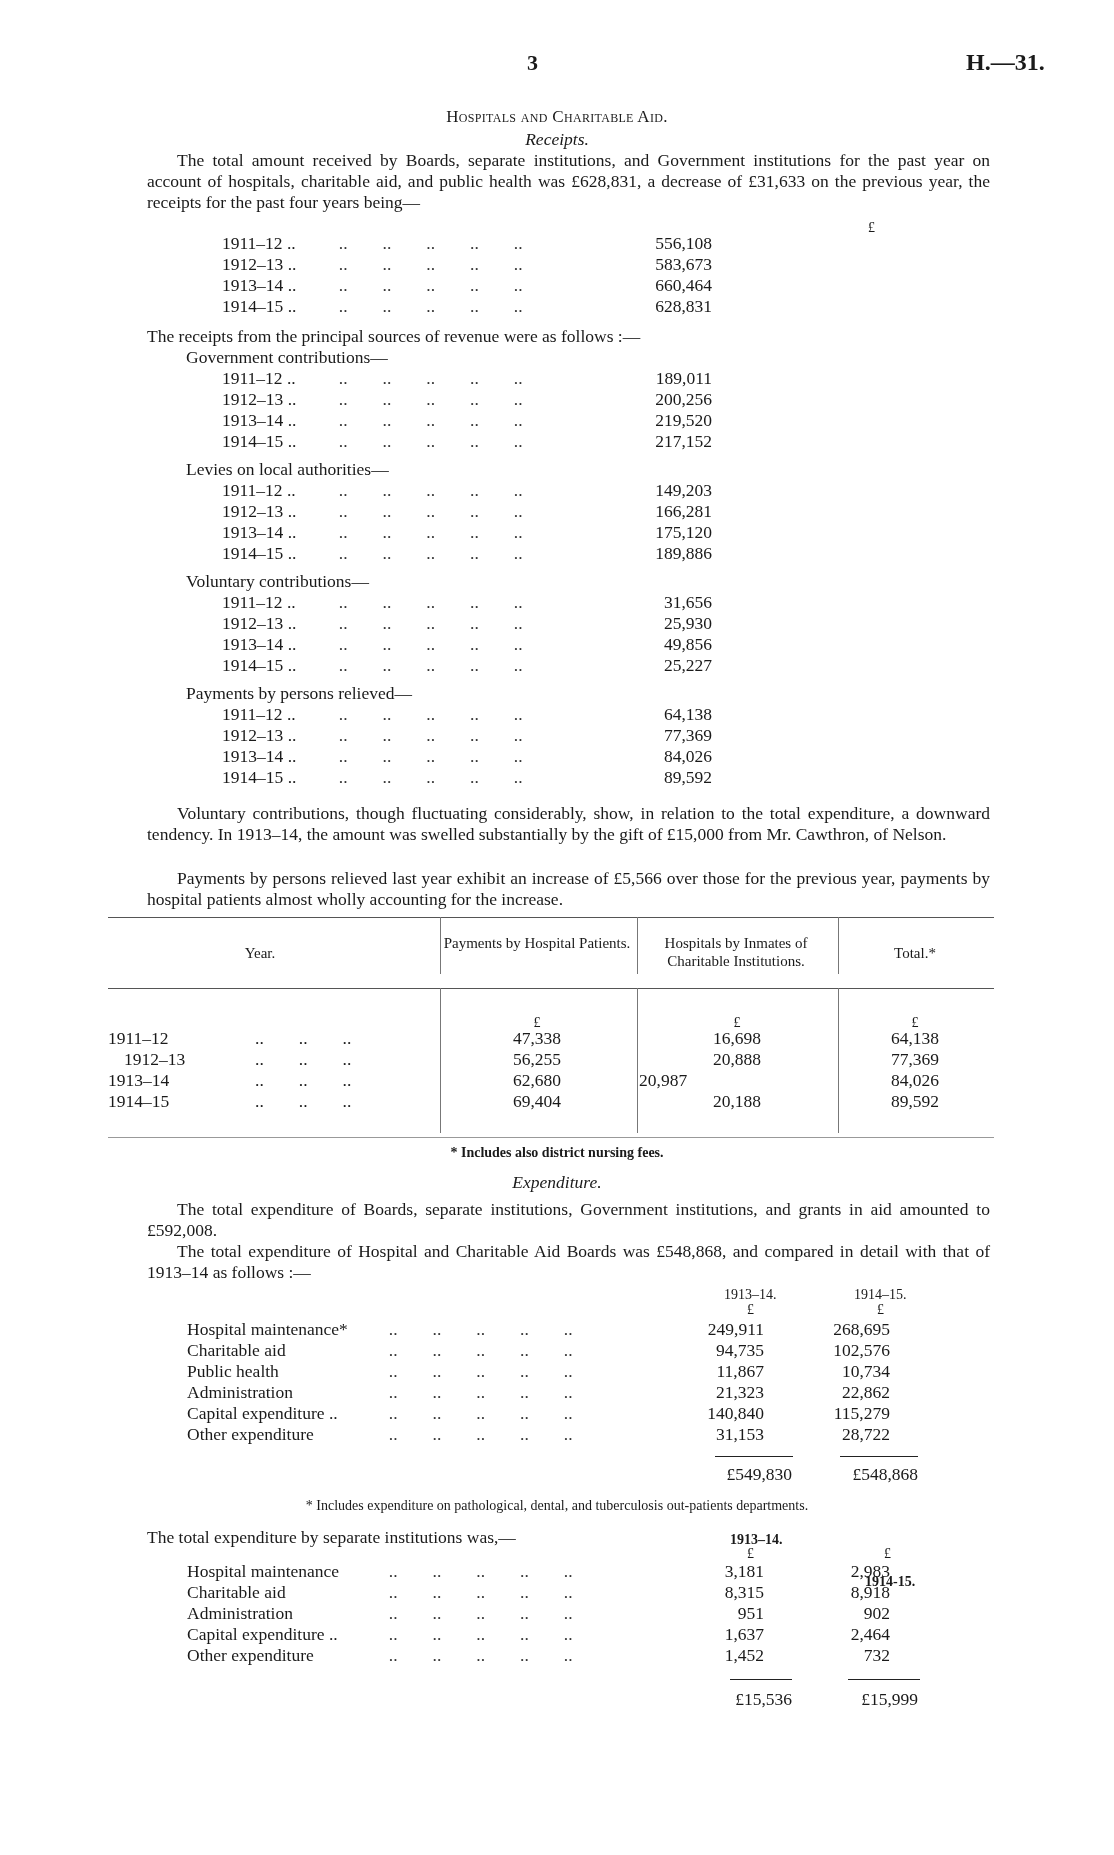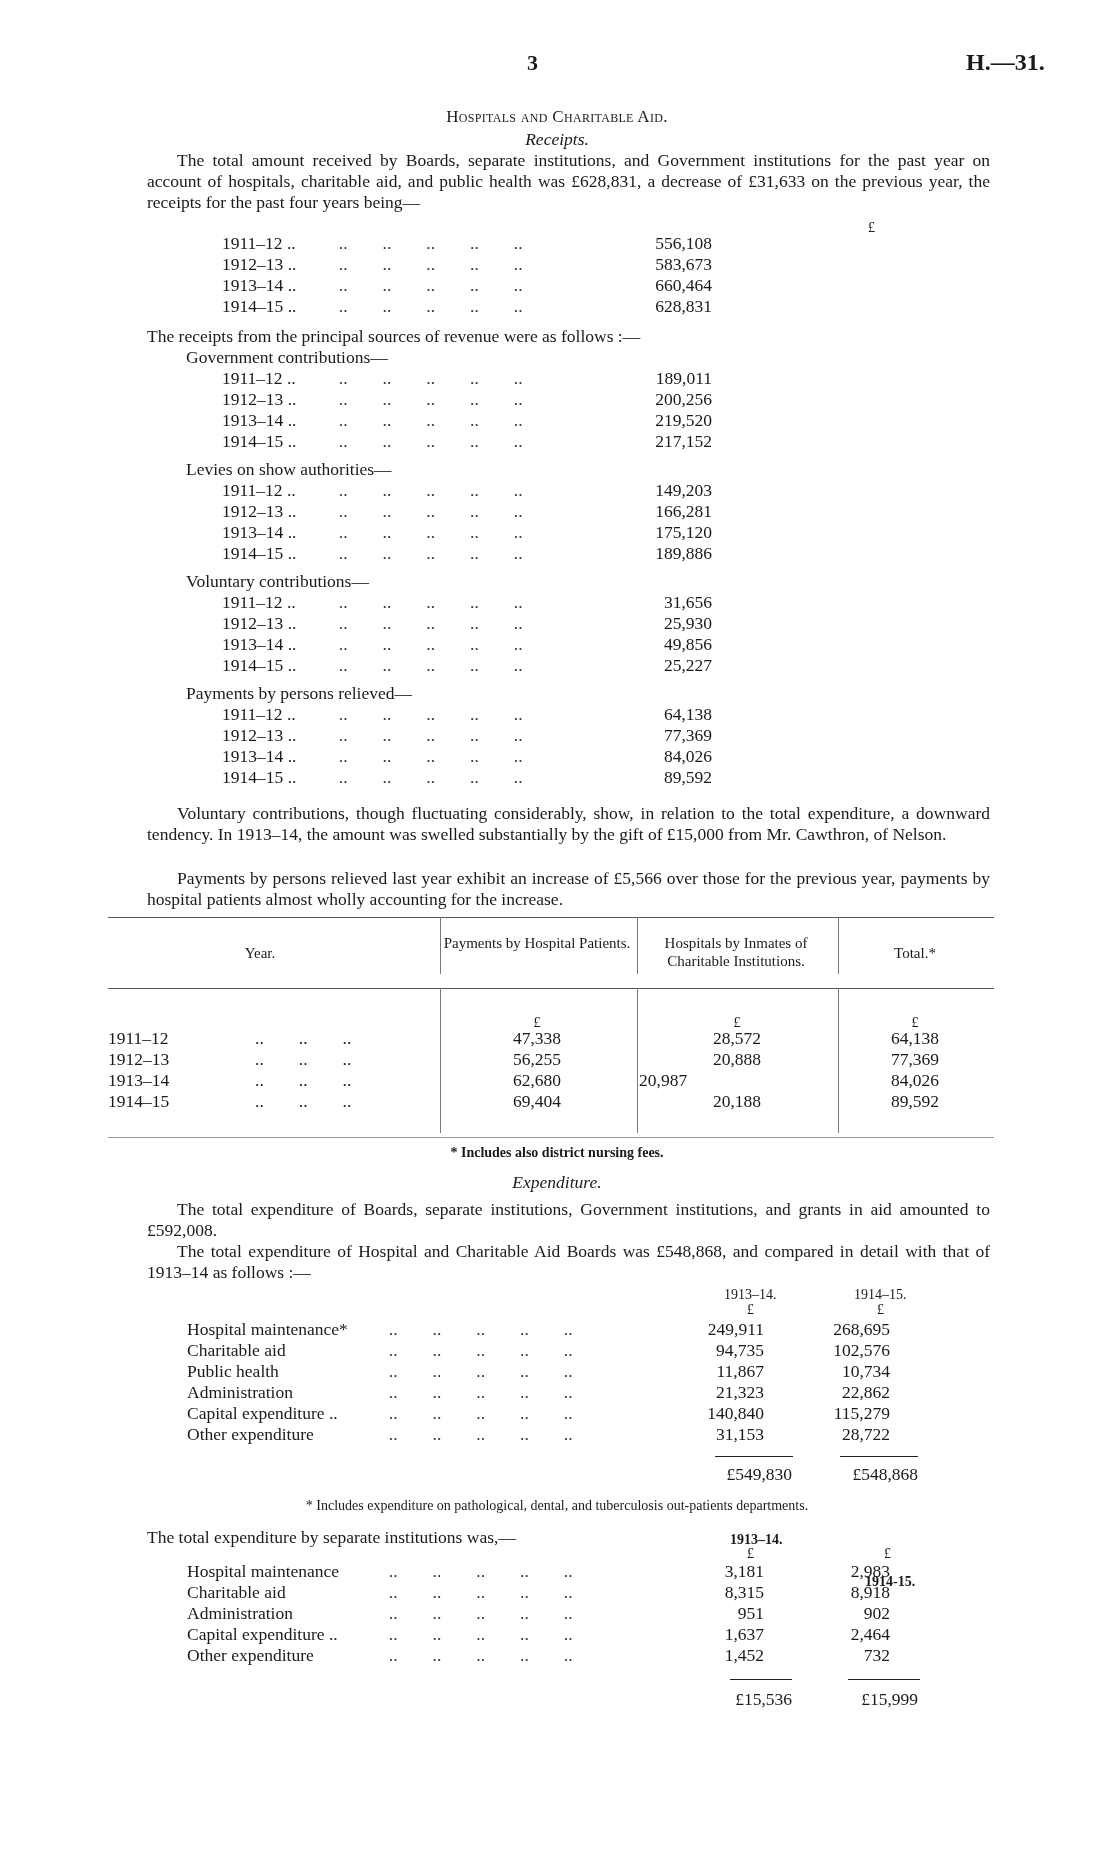--- a/index.html
+++ b/index.html
@@ -85,21 +85,21 @@
     <div class="row" style="top:410px;">
       <span class="year">1913–14 ..</span>
       <span class="dots">          ..        ..        ..        ..        ..</span>
       <span class="val">219,520</span>
     </div>
     <div class="row" style="top:431px;">
       <span class="year">1914–15 ..</span>
       <span class="dots">          ..        ..        ..        ..        ..</span>
       <span class="val">217,152</span>
     </div>
-    <div class="grp" style="top:459px;">Levies on show authorities—</div>
+    <div class="grp" style="top:459px;">Levies on local authorities—</div>
     <div class="row" style="top:480px;">
       <span class="year">1911–12 ..</span>
       <span class="dots">          ..        ..        ..        ..        ..</span>
       <span class="val">149,203</span>
     </div>
     <div class="row" style="top:501px;">
       <span class="year">1912–13 ..</span>
       <span class="dots">          ..        ..        ..        ..        ..</span>
       <span class="val">166,281</span>
     </div>
@@ -174,25 +174,25 @@
   <div class="vline" style="top:988px; height:145px; left:637px;"></div>
   <div class="vline" style="top:988px; height:145px; left:838px;"></div>
   <div class="td small" style="top:1012px; left:442px; width:190px;">£</div>
   <div class="td small" style="top:1012px; left:639px; width:196px;">£</div>
   <div class="td small" style="top:1012px; left:840px; width:150px;">£</div>
   <div id="ptable-rows">
       <div style="position:absolute;left:0;top:1028px;width:1114px;height:21px;">
         <span style="position:absolute;left:108px;">1911–12</span>
         <span style="position:absolute;left:255px;white-space:pre;">..        ..        ..</span>
         <span style="position:absolute;left:442px;width:190px;text-align:center;">47,338</span>
-        <span style="position:absolute;left:639px;width:196px;text-align:center;">28,572</span>
+        <span style="position:absolute;left:639px;width:196px;text-align:center;">16,698</span>
         <span style="position:absolute;left:840px;width:150px;text-align:center;">64,138</span>
       </div>
       <div style="position:absolute;left:0;top:1049px;width:1114px;height:21px;">
-        <span style="position:absolute;left:108px;">1912–13</span>
+        <span style="position:absolute;left:124px;">1912–13</span>
         <span style="position:absolute;left:255px;white-space:pre;">..        ..        ..</span>
         <span style="position:absolute;left:442px;width:190px;text-align:center;">56,255</span>
         <span style="position:absolute;left:639px;width:196px;text-align:center;">20,888</span>
         <span style="position:absolute;left:840px;width:150px;text-align:center;">77,369</span>
       </div>
       <div style="position:absolute;left:0;top:1070px;width:885px;height:21px;">
         <span style="position:absolute;left:108px;">1913–14</span>
         <span style="position:absolute;left:255px;white-space:pre;">..        ..        ..</span>
         <span style="position:absolute;left:442px;width:190px;text-align:center;">62,680</span>
         <span style="position:absolute;left:639px;width:196px;text-align:left;">20,987</span>

